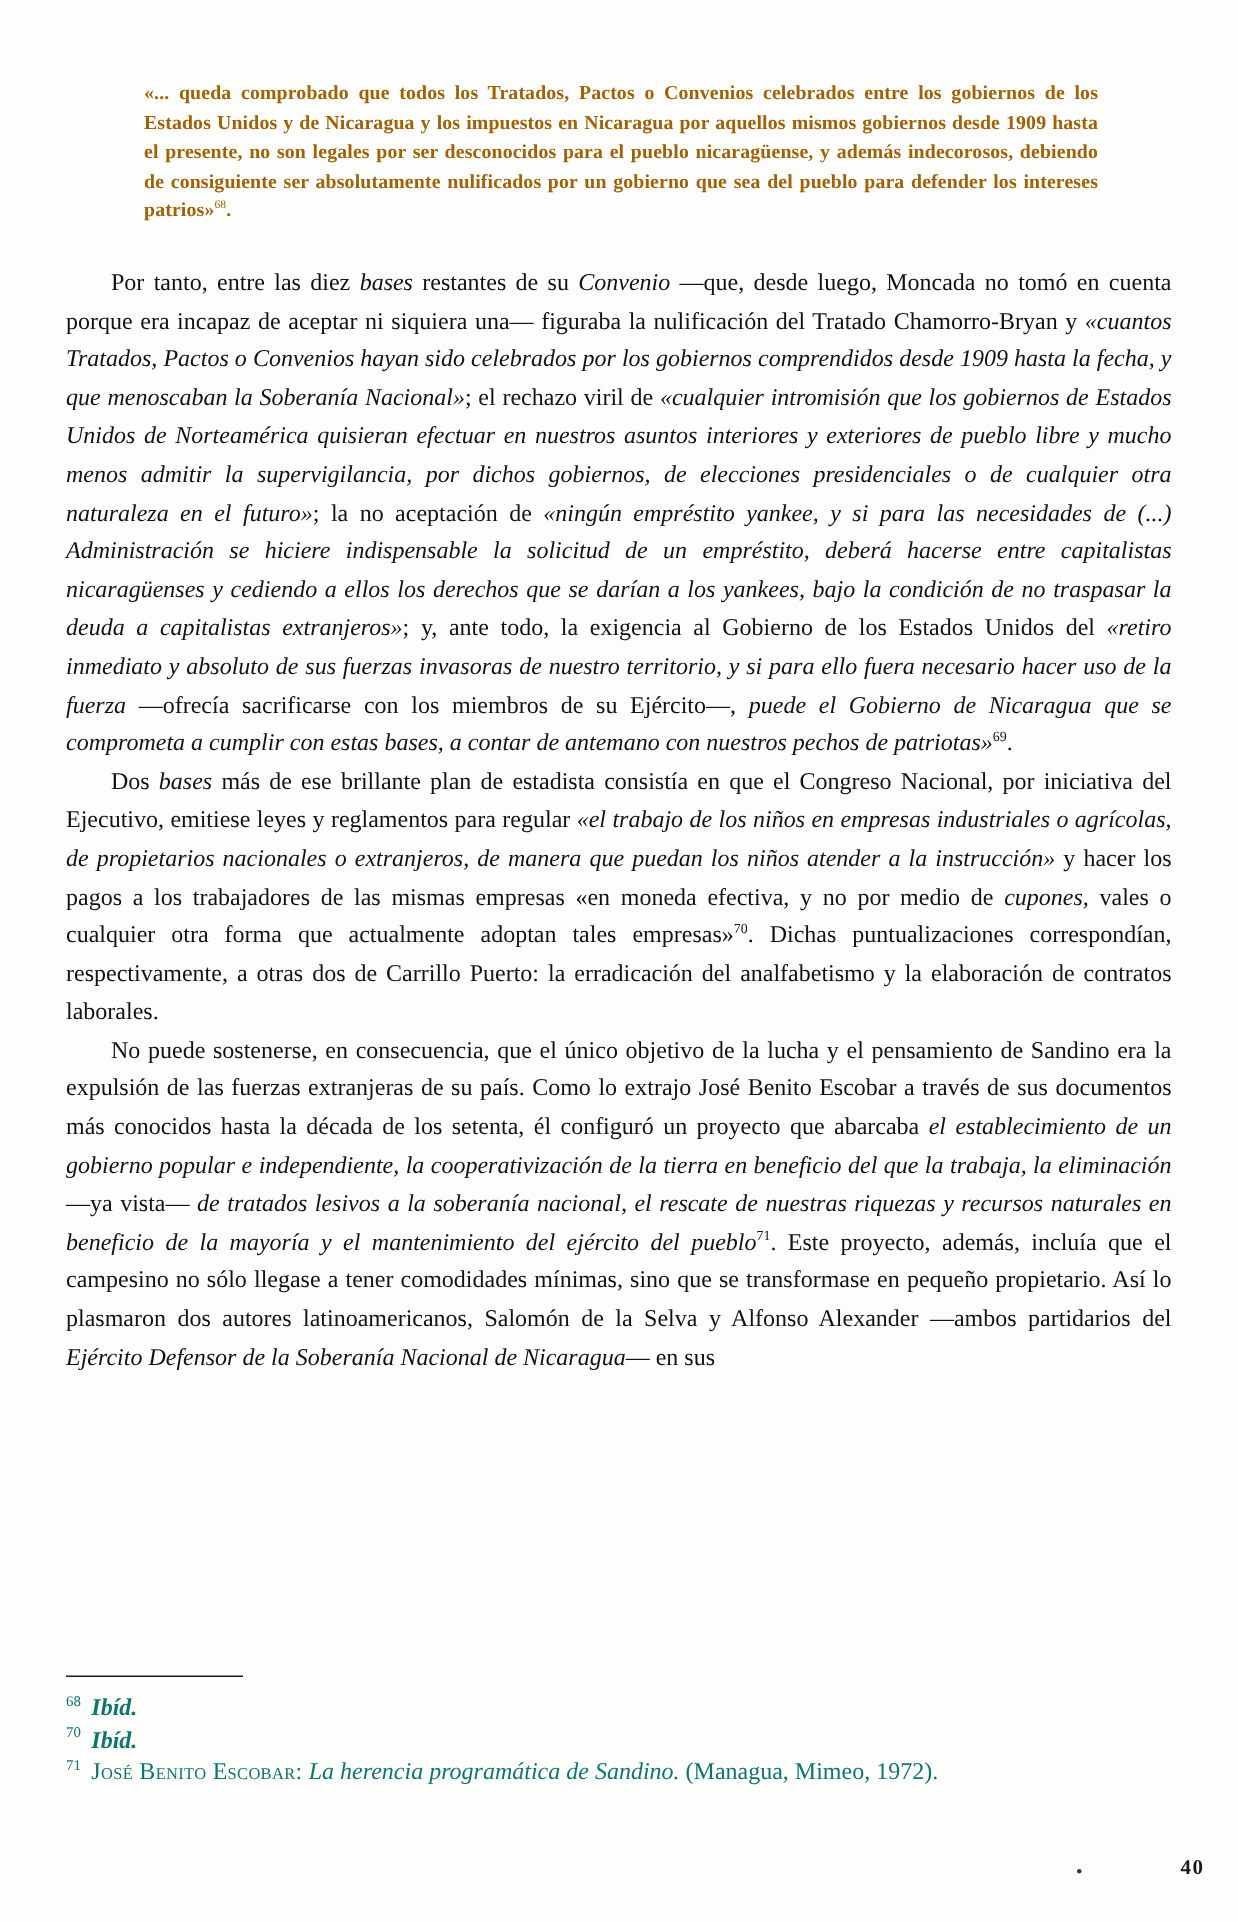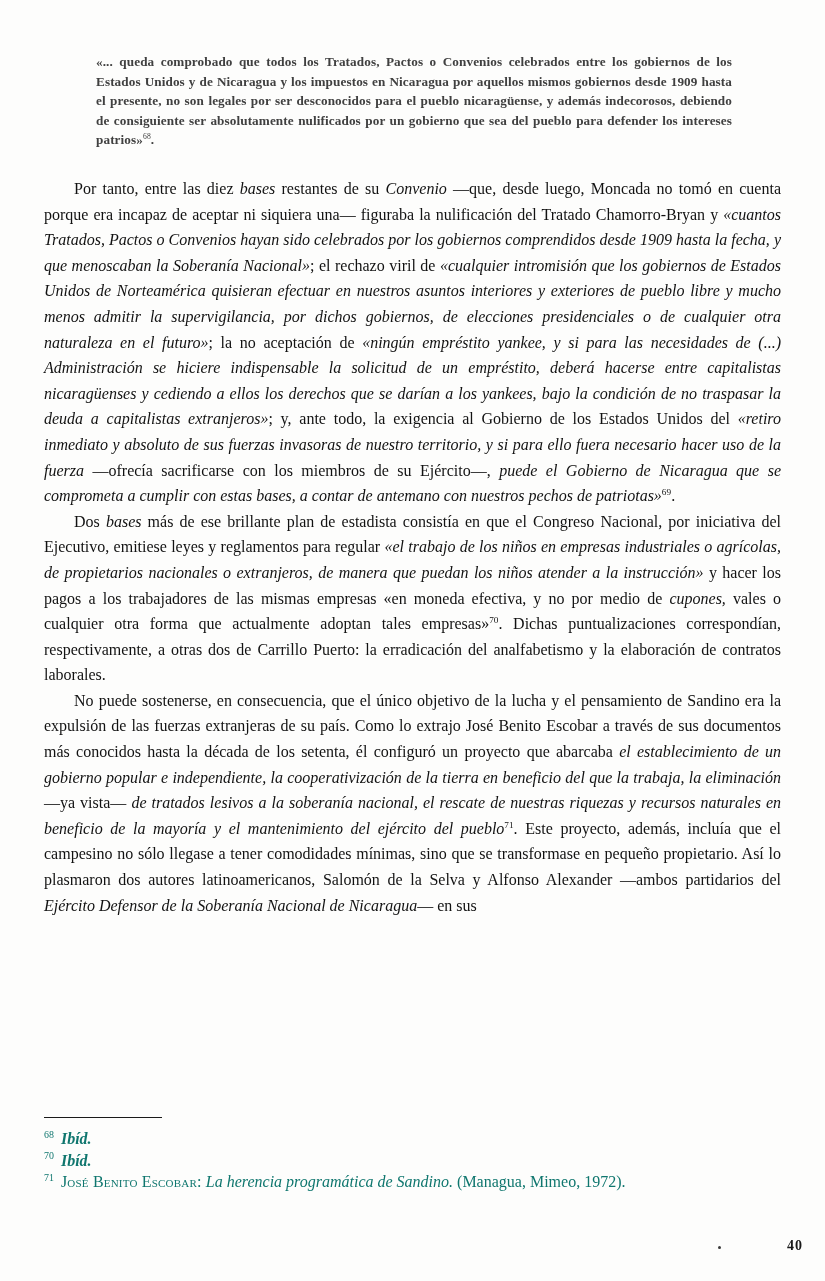--- a/index.html
+++ b/index.html
@@ -26,21 +26,21 @@
   .blockquote {
     position: absolute;
     left: 96px;
     top: 52px;
     width: 636px;
     font-size: 13.2px;
     line-height: 19.6px;
     text-align: justify;
     font-weight: bold;
     letter-spacing: 0.1px;
-    color: #404040;
+    color: #a16207;
   }
 
   
   .body-col {
     position: absolute;
     left: 44px;
     top: 176px;
     width: 737px;
   }
   p.para {

